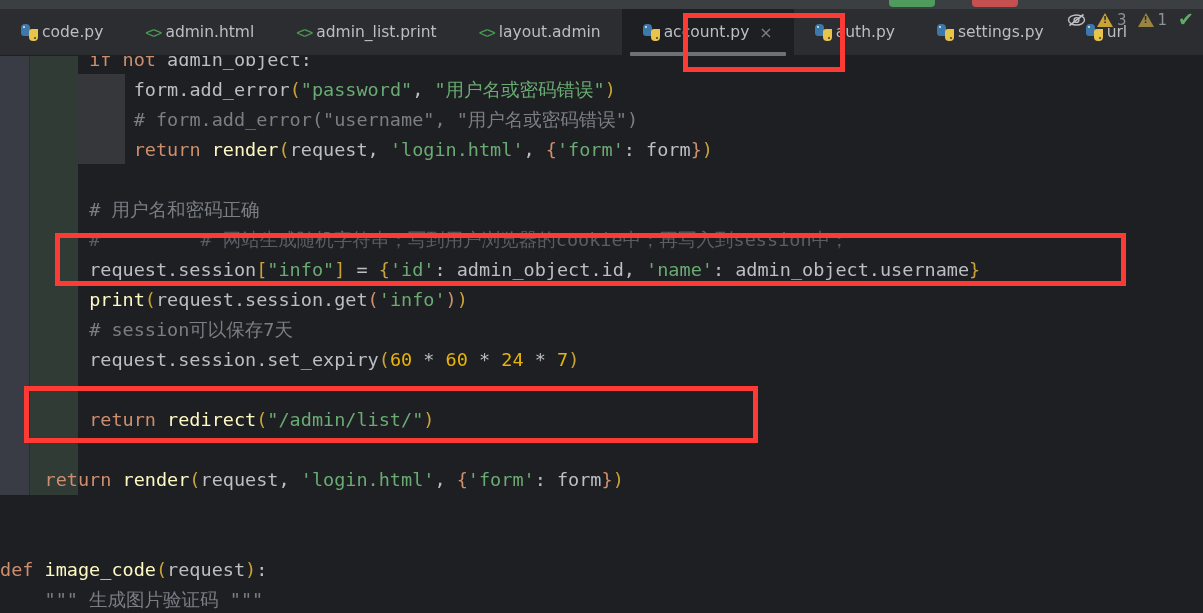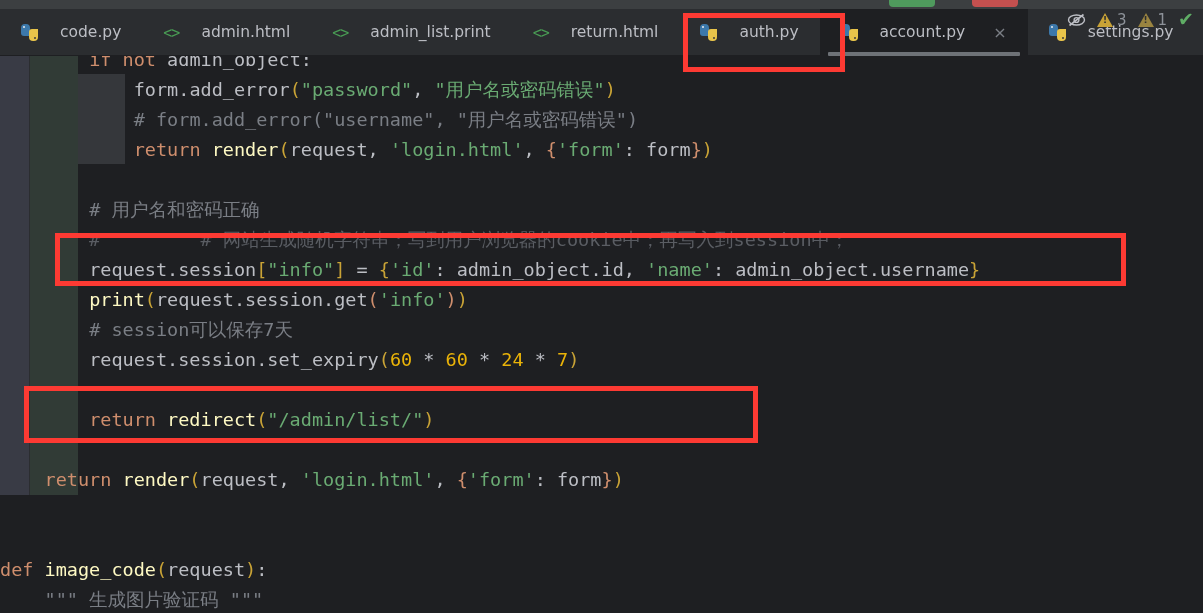--- a/index.html
+++ b/index.html
@@ -23,21 +23,21 @@
   .tb-pill.red   { left: 972px; width: 46px; background: #c4504f; }
 
   
   .tabbar {
     position: absolute; top: 9px; left: 0; width: 1203px; height: 47px;
     background: #2b2d30;
     border-bottom: 1px solid #1e1f22;
     display: flex; align-items: stretch;
   }
   .tab {
-    display: flex; align-items: center; gap: 22px;
+    display: flex; align-items: center; gap: 4px;
     padding: 0 21px; height: 47px;
     font-family: "DejaVu Sans", "Liberation Sans", sans-serif;
     font-size: 15.5px; color: #bcbec4; white-space: nowrap;
     position: relative; cursor: default;
   }
   .tab.active { background: #1e1f22; }
   .tab.active::after {
     content: ""; position: absolute; left: 8px; right: 8px; bottom: 0;
     height: 4px; background: #6e7277; border-radius: 1px;
   }
@@ -157,40 +157,40 @@
       <div class="tab">
         <span class="html-icon">&lt;&gt;</span>
         <span class="tab-label">admin.html</span>
       </div>
       <div class="tab">
         <span class="html-icon">&lt;&gt;</span>
         <span class="tab-label">admin_list.print</span>
       </div>
       <div class="tab">
         <span class="html-icon">&lt;&gt;</span>
-        <span class="tab-label">return.html</span>
-      </div>
-      <div class="tab">
-        <span class="py-icon">
-          <span class="pb top"></span>
-          <span class="pb bot"></span>
-          <span class="dot"></span>
-          <span class="dot2"></span>
-        </span>
-        <span class="tab-label">auth.py</span>
+        <span class="tab-label">layout.admin</span>
       </div>
       <div class="tab active">
         <span class="py-icon">
           <span class="pb top"></span>
           <span class="pb bot"></span>
           <span class="dot"></span>
           <span class="dot2"></span>
         </span>
         <span class="tab-label">account.py</span>
         <span class="tab-close">×</span>
+      </div>
+      <div class="tab">
+        <span class="py-icon">
+          <span class="pb top"></span>
+          <span class="pb bot"></span>
+          <span class="dot"></span>
+          <span class="dot2"></span>
+        </span>
+        <span class="tab-label">auth.py</span>
       </div>
       <div class="tab">
         <span class="py-icon">
           <span class="pb top"></span>
           <span class="pb bot"></span>
           <span class="dot"></span>
           <span class="dot2"></span>
         </span>
         <span class="tab-label">settings.py</span>
       </div>

